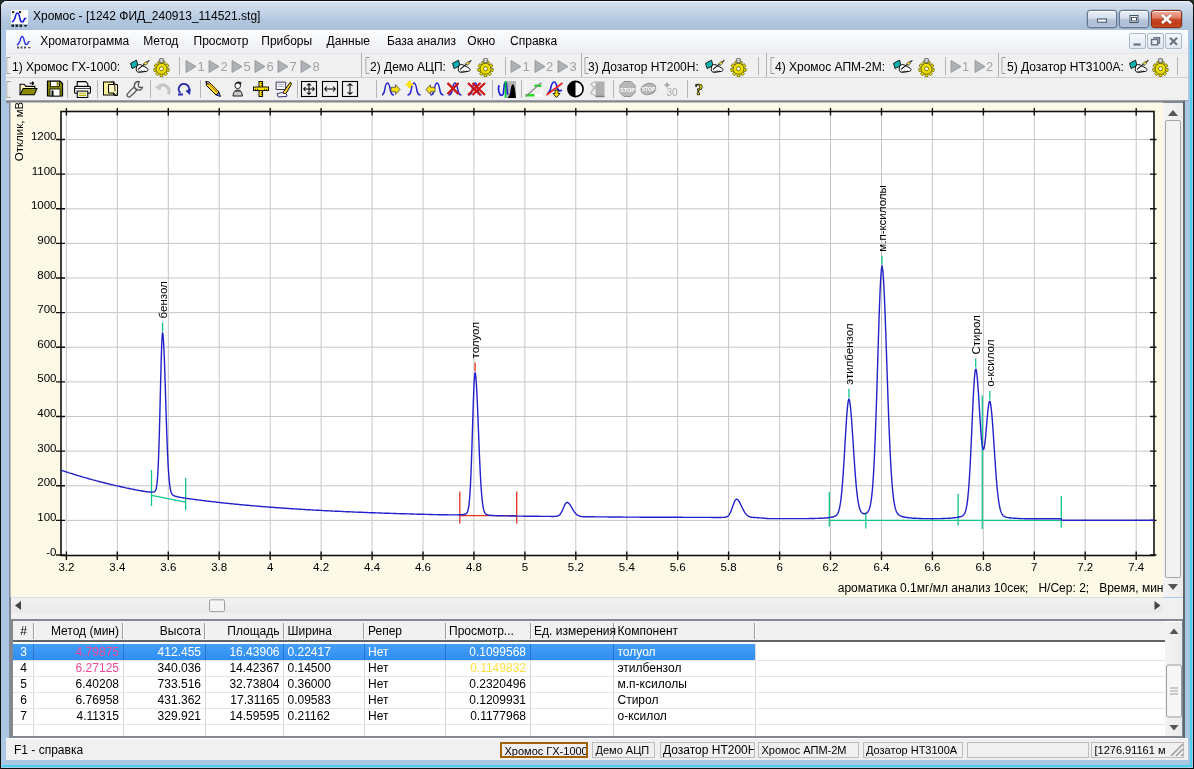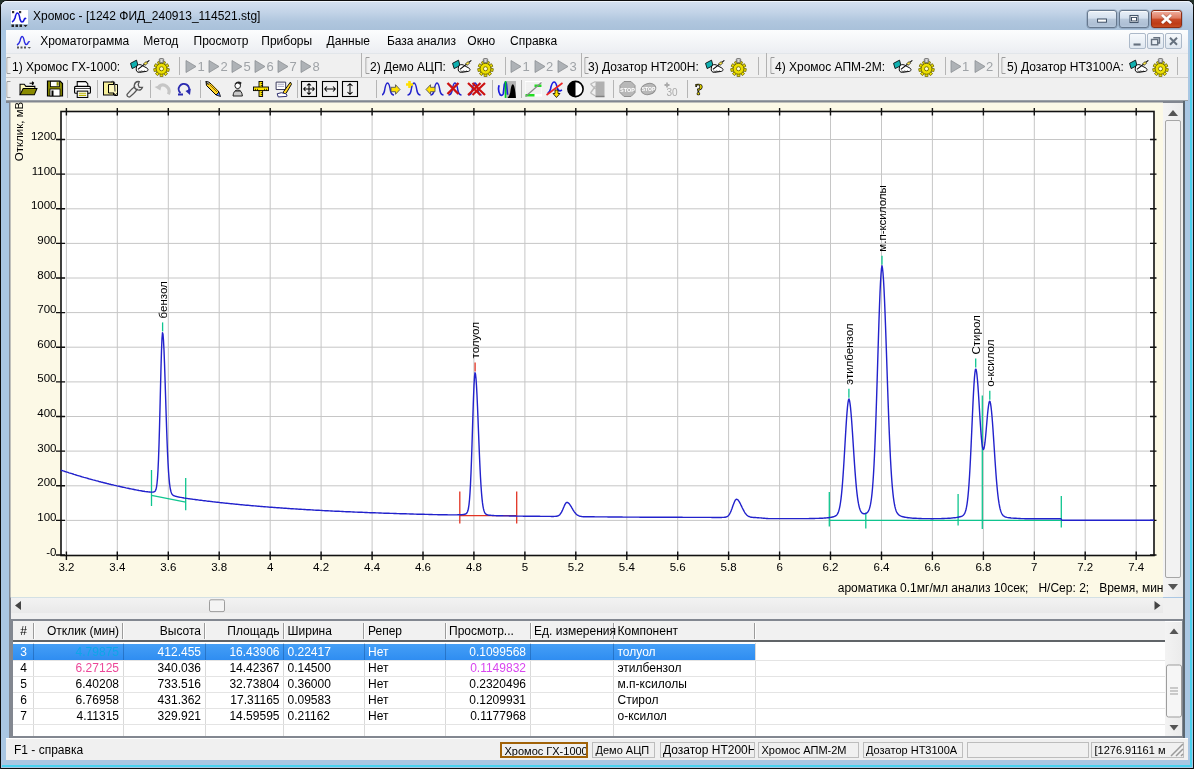--- a/index.html
+++ b/index.html
@@ -518,21 +518,21 @@
 <div class="abs" style="left:444.5px;top:622.5px;width:1px;height:16px;background:#9b9b9b"></div>
 <div class="abs" style="left:445.5px;top:622.5px;width:1px;height:16px;background:#fdfdfd"></div>
 <div class="abs" style="left:529.5px;top:622.5px;width:1px;height:16px;background:#9b9b9b"></div>
 <div class="abs" style="left:530.5px;top:622.5px;width:1px;height:16px;background:#fdfdfd"></div>
 <div class="abs" style="left:612.5px;top:622.5px;width:1px;height:16px;background:#9b9b9b"></div>
 <div class="abs" style="left:613.5px;top:622.5px;width:1px;height:16px;background:#fdfdfd"></div>
 <div class="abs" style="left:754px;top:622.5px;width:1px;height:16px;background:#9b9b9b"></div>
 <div class="abs" style="left:755px;top:622.5px;width:1px;height:16px;background:#fdfdfd"></div>
 <div class="abs" style="left:13px;top:640px;width:1151.5px;height:1.6px;background:#606468"></div>
 <div class="hc" style="left:23.5px;top:622px;transform:translateX(-50%)">#</div>
-<div class="hc" style="left:119px;top:622px;transform:translateX(-100%)">Отклик (мин)</div>
+<div class="hc" style="left:119px;top:622px;transform:translateX(-100%)">Метод (мин)</div>
 <div class="hc" style="left:201px;top:622px;transform:translateX(-100%)">Высота</div>
 <div class="hc" style="left:279.5px;top:622px;transform:translateX(-100%)">Площадь</div>
 <div class="hc" style="left:287.5px;top:622px">Ширина</div>
 <div class="hc" style="left:368px;top:622px">Репер</div>
 <div class="hc" style="left:449px;top:622px">Просмотр...</div>
 <div class="hc" style="left:534px;top:622px">Ед. измерения</div>
 <div class="hc" style="left:617.5px;top:622px">Компонент</div>
 <div class="abs" style="left:33px;top:643px;width:1px;height:93px;background:#d9d9d9"></div>
 <div class="abs" style="left:122.5px;top:643px;width:1px;height:93px;background:#d9d9d9"></div>
 <div class="abs" style="left:204.5px;top:643px;width:1px;height:93px;background:#d9d9d9"></div>
@@ -551,34 +551,34 @@
 <div class="abs" style="left:13px;top:643.5px;width:742px;height:16px;background:linear-gradient(#459ff6,#2f8df1)"></div>
 <div class="abs" style="left:33px;top:643.5px;width:1px;height:16px;background:rgba(20,80,150,0.45)"></div>
 <div class="abs" style="left:122.5px;top:643.5px;width:1px;height:16px;background:rgba(20,80,150,0.45)"></div>
 <div class="abs" style="left:204.5px;top:643.5px;width:1px;height:16px;background:rgba(20,80,150,0.45)"></div>
 <div class="abs" style="left:283px;top:643.5px;width:1px;height:16px;background:rgba(20,80,150,0.45)"></div>
 <div class="abs" style="left:363.5px;top:643.5px;width:1px;height:16px;background:rgba(20,80,150,0.45)"></div>
 <div class="abs" style="left:445px;top:643.5px;width:1px;height:16px;background:rgba(20,80,150,0.45)"></div>
 <div class="abs" style="left:530px;top:643.5px;width:1px;height:16px;background:rgba(20,80,150,0.45)"></div>
 <div class="abs" style="left:613px;top:643.5px;width:1px;height:16px;background:rgba(20,80,150,0.45)"></div>
 <div class="cell" style="left:23.5px;transform:translateX(-50%);top:643.5px;color:#fff">3</div>
-<div class="cell" style="left:119px;transform:translateX(-100%);top:643.5px;color:#0ea5e9">4.79875</div>
+<div class="cell" style="left:119px;transform:translateX(-100%);top:643.5px;color:#ec4899">4.79875</div>
 <div class="cell" style="left:201px;transform:translateX(-100%);top:643.5px;color:#fff">412.455</div>
 <div class="cell" style="left:279.5px;transform:translateX(-100%);top:643.5px;color:#fff">16.43906</div>
 <div class="cell" style="left:287.5px;top:643.5px;color:#fff">0.22417</div>
 <div class="cell" style="left:368px;top:643.5px;color:#fff">Нет</div>
 <div class="cell" style="left:526px;transform:translateX(-100%);top:643.5px;color:#fff">0.1099568</div>
 <div class="cell" style="left:617.5px;top:643.5px;color:#fff">толуол</div>
 <div class="cell" style="left:23.5px;transform:translateX(-50%);top:659.5px;color:#000">4</div>
 <div class="cell" style="left:119px;transform:translateX(-100%);top:659.5px;color:#ec4899">6.27125</div>
 <div class="cell" style="left:201px;transform:translateX(-100%);top:659.5px;color:#000">340.036</div>
 <div class="cell" style="left:279.5px;transform:translateX(-100%);top:659.5px;color:#000">14.42367</div>
 <div class="cell" style="left:287.5px;top:659.5px;color:#000">0.14500</div>
 <div class="cell" style="left:368px;top:659.5px;color:#000">Нет</div>
-<div class="cell" style="left:526px;transform:translateX(-100%);top:659.5px;color:#d946ef">0.1149832</div>
+<div class="cell" style="left:526px;transform:translateX(-100%);top:659.5px;color:#fde047">0.1149832</div>
 <div class="cell" style="left:617.5px;top:659.5px;color:#000">этилбензол</div>
 <div class="cell" style="left:23.5px;transform:translateX(-50%);top:675.5px;color:#000">5</div>
 <div class="cell" style="left:119px;transform:translateX(-100%);top:675.5px;color:#000">6.40208</div>
 <div class="cell" style="left:201px;transform:translateX(-100%);top:675.5px;color:#000">733.516</div>
 <div class="cell" style="left:279.5px;transform:translateX(-100%);top:675.5px;color:#000">32.73804</div>
 <div class="cell" style="left:287.5px;top:675.5px;color:#000">0.36000</div>
 <div class="cell" style="left:368px;top:675.5px;color:#000">Нет</div>
 <div class="cell" style="left:526px;transform:translateX(-100%);top:675.5px;color:#000">0.2320496</div>
 <div class="cell" style="left:617.5px;top:675.5px;color:#000">м.п-ксилолы</div>
 <div class="cell" style="left:23.5px;transform:translateX(-50%);top:691.5px;color:#000">6</div>

